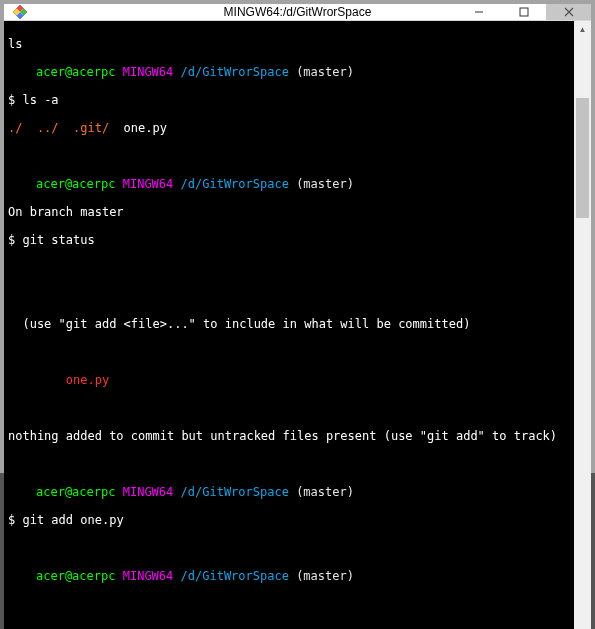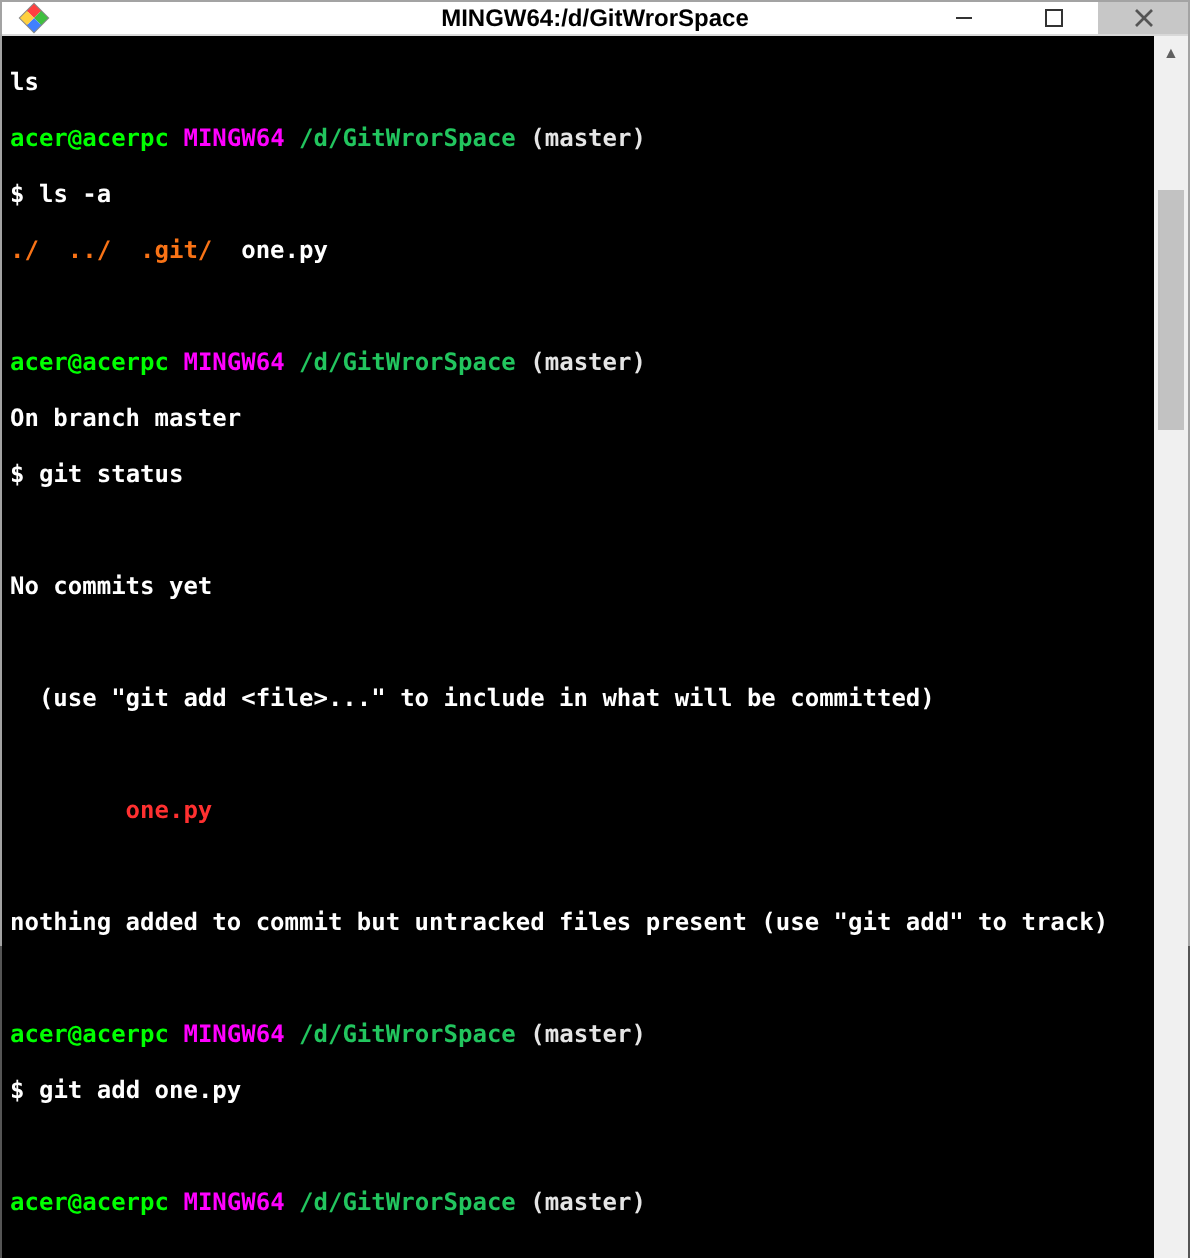--- a/index.html
+++ b/index.html
@@ -7,24 +7,23 @@
     font-family: "Segoe UI", Tahoma, sans-serif;
     background: #555;
     width: 595px;
     height: 629px;
     overflow: hidden;
   }
   .window {
     width: 595px;
     height: 473px;
     background: #fff;
-    border: 1px solid #a3a3a3;
+    border: 4px solid #a3a3a3;
     display: flex;
     flex-direction: column;
-    font-weight: bold;
   }
   .titlebar {
     height: 30px;
     background: #fff;
     border-bottom: 1px solid #d8d8d8;
     display: flex;
     align-items: center;
     position: relative;
   }
   .app-icon {
@@ -97,23 +96,23 @@
     position: relative;
   }
   .sb-thumb {
     position: absolute;
     left: 2px; right: 2px;
     top: 60px;
     height: 120px;
     background: #c2c2c2;
   }
   .line { display: block; }
-  .user { color: #00ff00; }
+  .user { color: #00ff00; margin-left: 28px; }
   .host { color: #ff00ff; }
-  .path { color: #22c55e; }
+  .path { color: #0ea5e9; }
   .branch { color: #e5e5e5; }
   .white { color: #ffffff; }
   .red { color: #ff3030; }
   .blue { color: #f97316; }
 </style>
 </head>
 <body>
 
 <div class="window">
   <div class="titlebar">
@@ -151,21 +150,20 @@
     <div class="terminal">
 <span class="line white">ls</span>
 <span class="line"><span class="user">acer@acerpc</span> <span class="host">MINGW64</span> <span class="path">/d/GitWrorSpace</span> <span class="branch">(master)</span></span>
 <span class="line white"><span>$</span> <span>ls -a</span></span>
 <span class="line"><span class="blue">./  ../  .git/</span><span class="white">  one.py</span></span>
 <span class="line"> </span>
 <span class="line"><span class="user">acer@acerpc</span> <span class="host">MINGW64</span> <span class="path">/d/GitWrorSpace</span> <span class="branch">(master)</span></span>
 <span class="line white">On branch master</span>
 <span class="line white"><span>$</span> <span>git status</span></span>
 <span class="line"> </span>
-<span class="line white">No commits yet</span>
 <span class="line"> </span>
 <span class="line white">  (use "git add &lt;file&gt;..." to include in what will be committed)</span>
 <span class="line"> </span>
 <span class="line red">        one.py</span>
 <span class="line"> </span>
 <span class="line white">nothing added to commit but untracked files present (use "git add" to track)</span>
 <span class="line"> </span>
 <span class="line"><span class="user">acer@acerpc</span> <span class="host">MINGW64</span> <span class="path">/d/GitWrorSpace</span> <span class="branch">(master)</span></span>
 <span class="line white"><span>$</span> <span>git add one.py</span></span>
 <span class="line"> </span>

